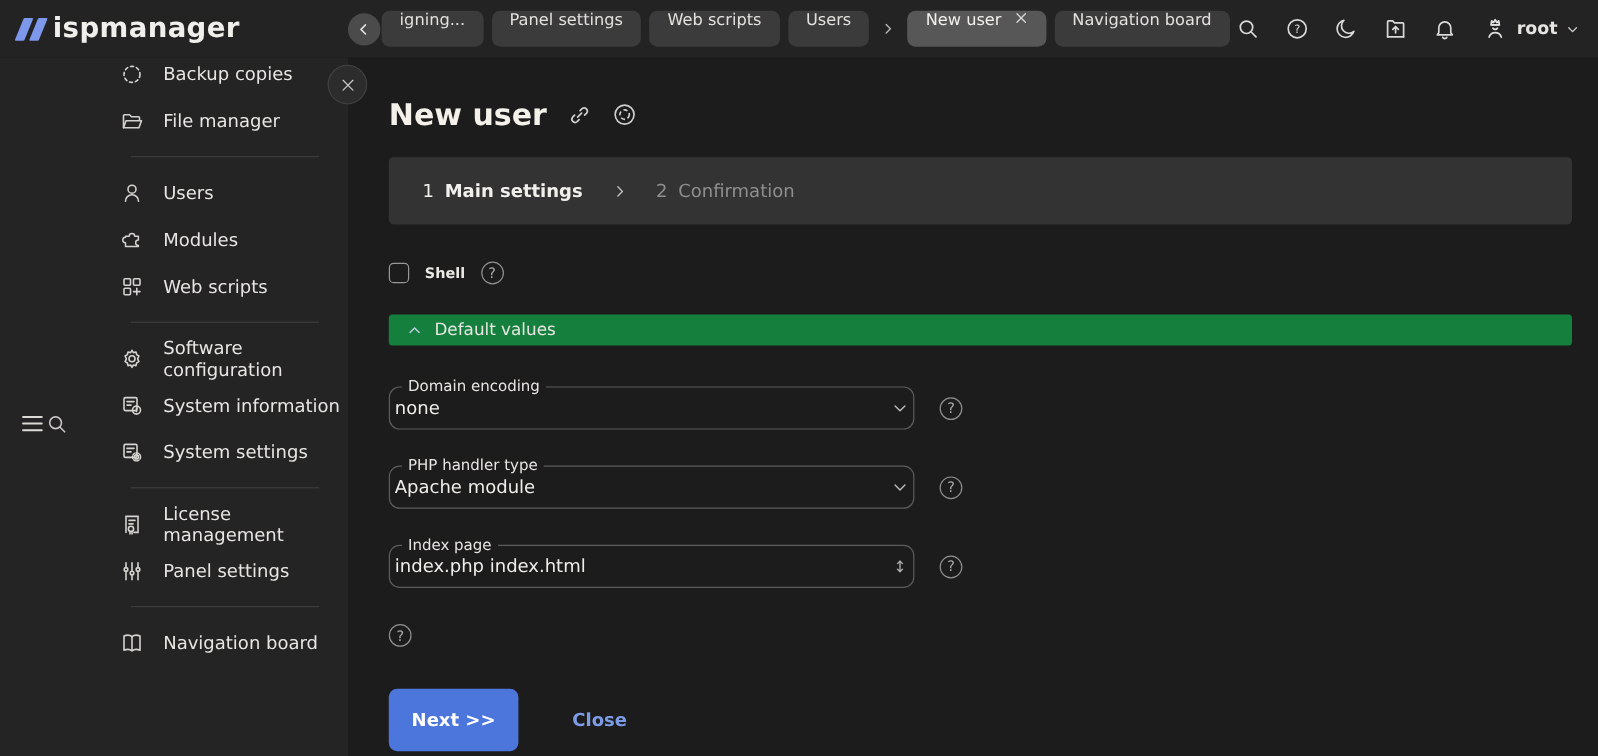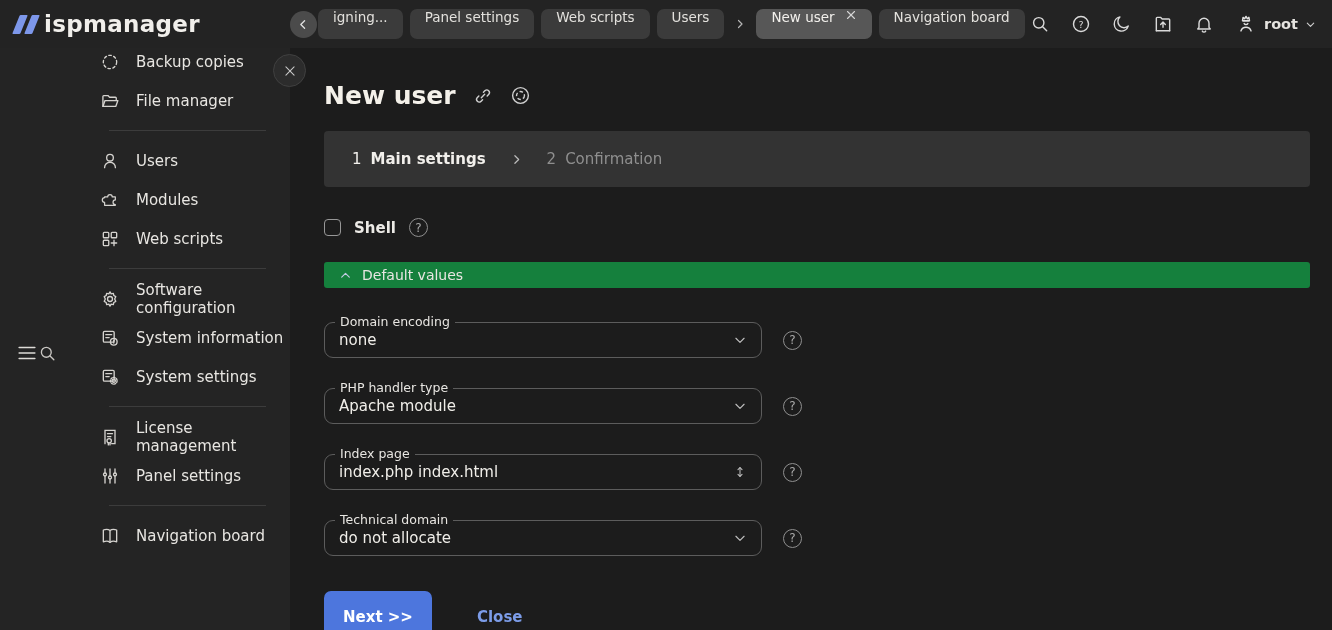--- a/index.html
+++ b/index.html
@@ -54,34 +54,34 @@
     display:flex; align-items:center; gap:24px; padding:0 28px; font-size:15px; }
   .step { display:flex; align-items:center; gap:9px; cursor:pointer; }
   .step .num { font-weight:normal; }
   .step.active { color:#f2f0ec; }
   .step.active .lbl { font-weight:bold; }
   .step.inactive { color:#8f8f8f; }
   .step-sep { color:#bdbdbd; display:flex; }
 
   .shell-row { margin-top:31px; display:flex; align-items:center; gap:13px; }
   .checkbox { width:17px; height:17px; border:1.6px solid #979797; border-radius:4px; background:transparent; cursor:pointer; }
-  .shell-label { font-size:15px; font-weight:bold; color:#eceae6; }
+  .shell-label { font-size:12px; font-weight:bold; color:#eceae6; }
 
   .help-icon { width:19px; height:19px; border-radius:50%; border:1.4px solid #8f8f8f; color:#a9a9a9;
     font-size:12px; display:flex; align-items:center; justify-content:center; cursor:pointer; flex:0 0 19px; }
 
   .section-bar { margin-top:25px; height:26px; background:#15803d; border-radius:3px;
     display:flex; align-items:center; gap:10px; padding-left:15px; cursor:pointer; }
   .section-title { font-size:14px; color:#e8e6e2; }
   .section-chevron { color:#c3cbe4; display:flex; }
 
   .field-row { margin-top:30px; display:flex; align-items:center; gap:21px; }
   .field-row.first { margin-top:34px; }
   .field { position:relative; width:438px; height:36px; border:1px solid #5c5c5c; border-radius:9px;
-    display:flex; align-items:center; padding:0 14px; cursor:pointer; }
+    display:flex; align-items:center; padding:0 4px; cursor:pointer; }
   .field-label { position:absolute; top:-9px; left:10px; background:#1c1c1c; padding:0 5px;
     font-size:12.5px; color:#e8e6e2; white-space:nowrap; }
   .field-value { font-size:15px; color:#f0eee9; }
   .field-ctrl { margin-left:auto; color:#bdbdbd; display:flex; }
 
   .actions { margin-top:35px; display:flex; align-items:center; gap:45px; }
   .next-btn { background:#4d76dd; border:none; color:#ffffff; font-family:inherit; font-size:15px;
     font-weight:bold; height:52px; padding:0 19px; border-radius:7px; cursor:pointer; }
   .close-link { color:#7c9ce8; font-size:15px; font-weight:bold; cursor:pointer; text-decoration:none; }
 
@@ -419,29 +419,20 @@
               <line x1="12" y1="4.5" x2="12" y2="19.5"></line>
               <polyline points="8.5,8 12,4.5 15.5,8"></polyline>
               <polyline points="8.5,16 12,19.5 15.5,16"></polyline>
             </svg>
         </span>
       </div>
       <span class="help-icon">?</span>
     </div>
 
     <div class="field-row">
-      <div class="field">
-        <span class="field-label">Technical domain</span>
-        <span class="field-value">do not allocate</span>
-        <span class="field-ctrl">
-          <svg width="14" height="14" viewBox="0 0 24 24" fill="none" stroke="currentColor" stroke-width="2" stroke-linecap="round" stroke-linejoin="round">
-              <polyline points="5,9 12,16 19,9"></polyline>
-            </svg>
-        </span>
-      </div>
       <span class="help-icon">?</span>
     </div>
 
     <div class="actions">
       <button class="next-btn">Next &gt;&gt;</button>
       <a class="close-link">Close</a>
     </div>
   </main>
 </div>
 

